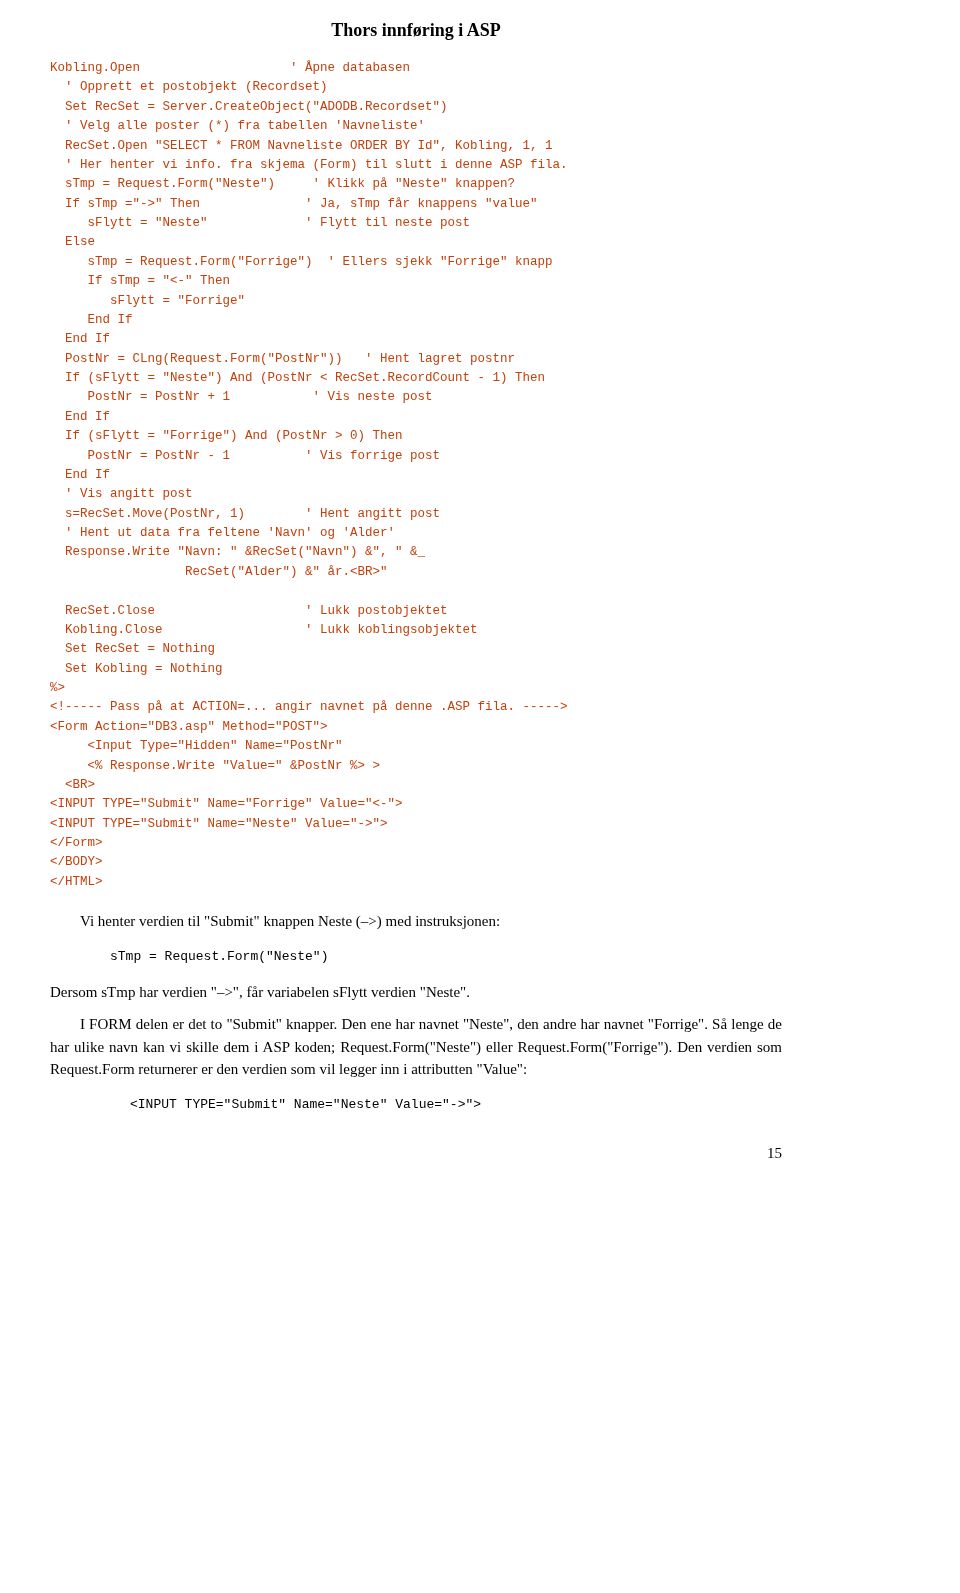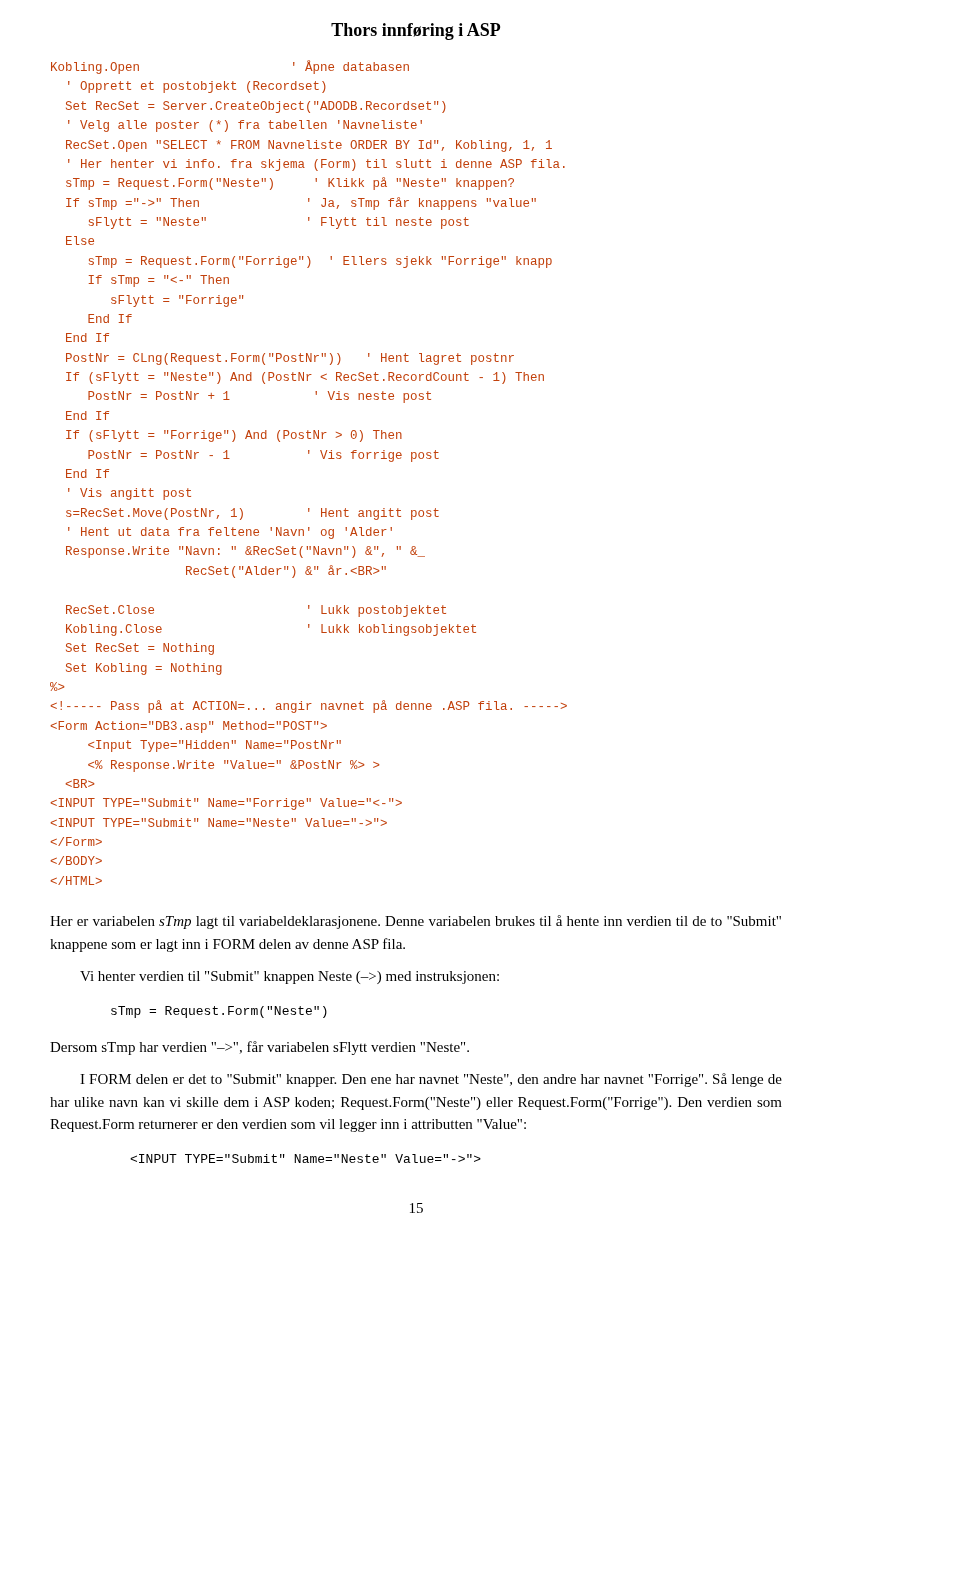--- a/index.html
+++ b/index.html
@@ -65,21 +65,21 @@
 
     .code-block-center {
       font-family: 'Courier New', Courier, monospace;
       font-size: 13px;
       line-height: 1.55;
       white-space: pre;
       margin: 14px 0 14px 80px;
     }
 
     .page-number {
-      text-align: center;
+      text-align: right;
       font-family: 'Times New Roman', Times, serif;
       font-size: 15px;
       margin-top: 30px;
     }
 
     .italic {
       font-style: italic;
     }
   </style>
 </head>
@@ -126,23 +126,20 @@
 &lt;Form Action="DB3.asp" Method="POST"&gt;
      &lt;Input Type="Hidden" Name="PostNr"
      &lt;% Response.Write "Value=" &amp;PostNr %&gt; &gt;
   &lt;BR&gt;
 &lt;INPUT TYPE="Submit" Name="Forrige" Value="&lt;-"&gt;
 &lt;INPUT TYPE="Submit" Name="Neste" Value="-&gt;"&gt;
 &lt;/Form&gt;
 &lt;/BODY&gt;
 &lt;/HTML&gt;</div>
 
-  <p class="prose">
-    <span>Her er variabelen <span class="italic">sTmp</span> lagt til variabeldeklarasjonene. Denne variabelen brukes til å hente inn verdien til de to "Submit" knappene som er lagt inn i FORM delen av denne ASP fila.</span>
-  </p>
 
   <p class="prose prose-indent">
     <span>Vi henter verdien til "Submit" knappen Neste (–&gt;) med instruksjonen:</span>
   </p>
 
   <div class="code-block-small">sTmp = Request.Form("Neste")</div>
 
   <p class="prose">
     <span>Dersom sTmp har verdien "–&gt;", får variabelen sFlytt verdien "Neste".</span>
   </p>

